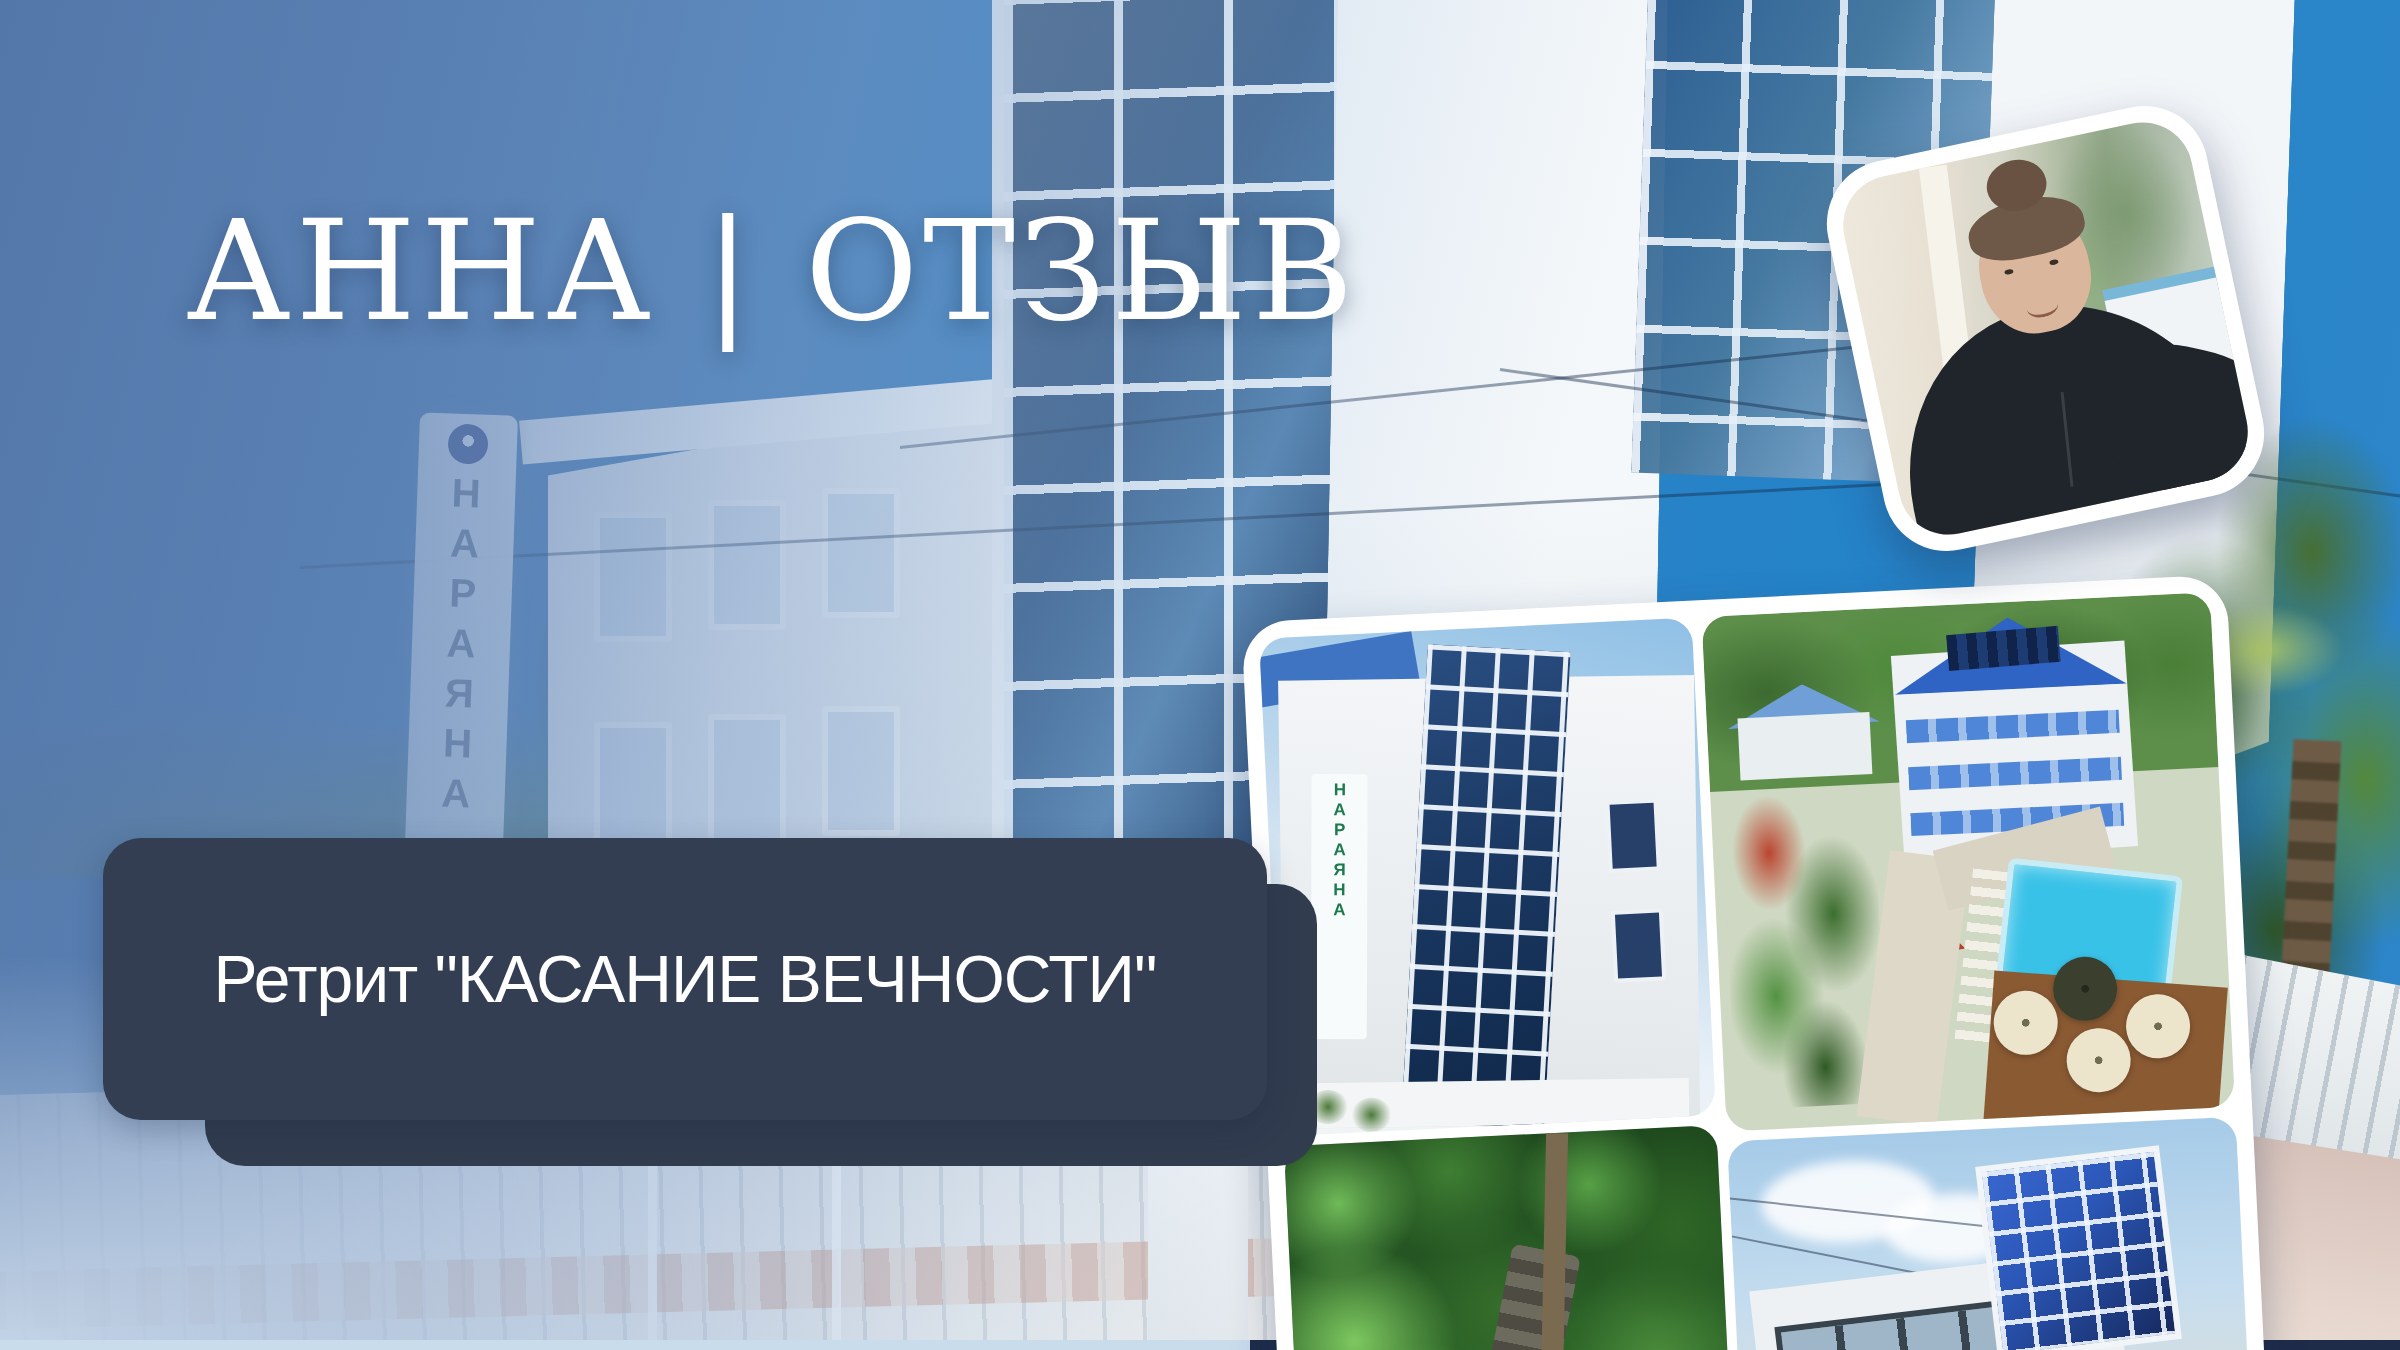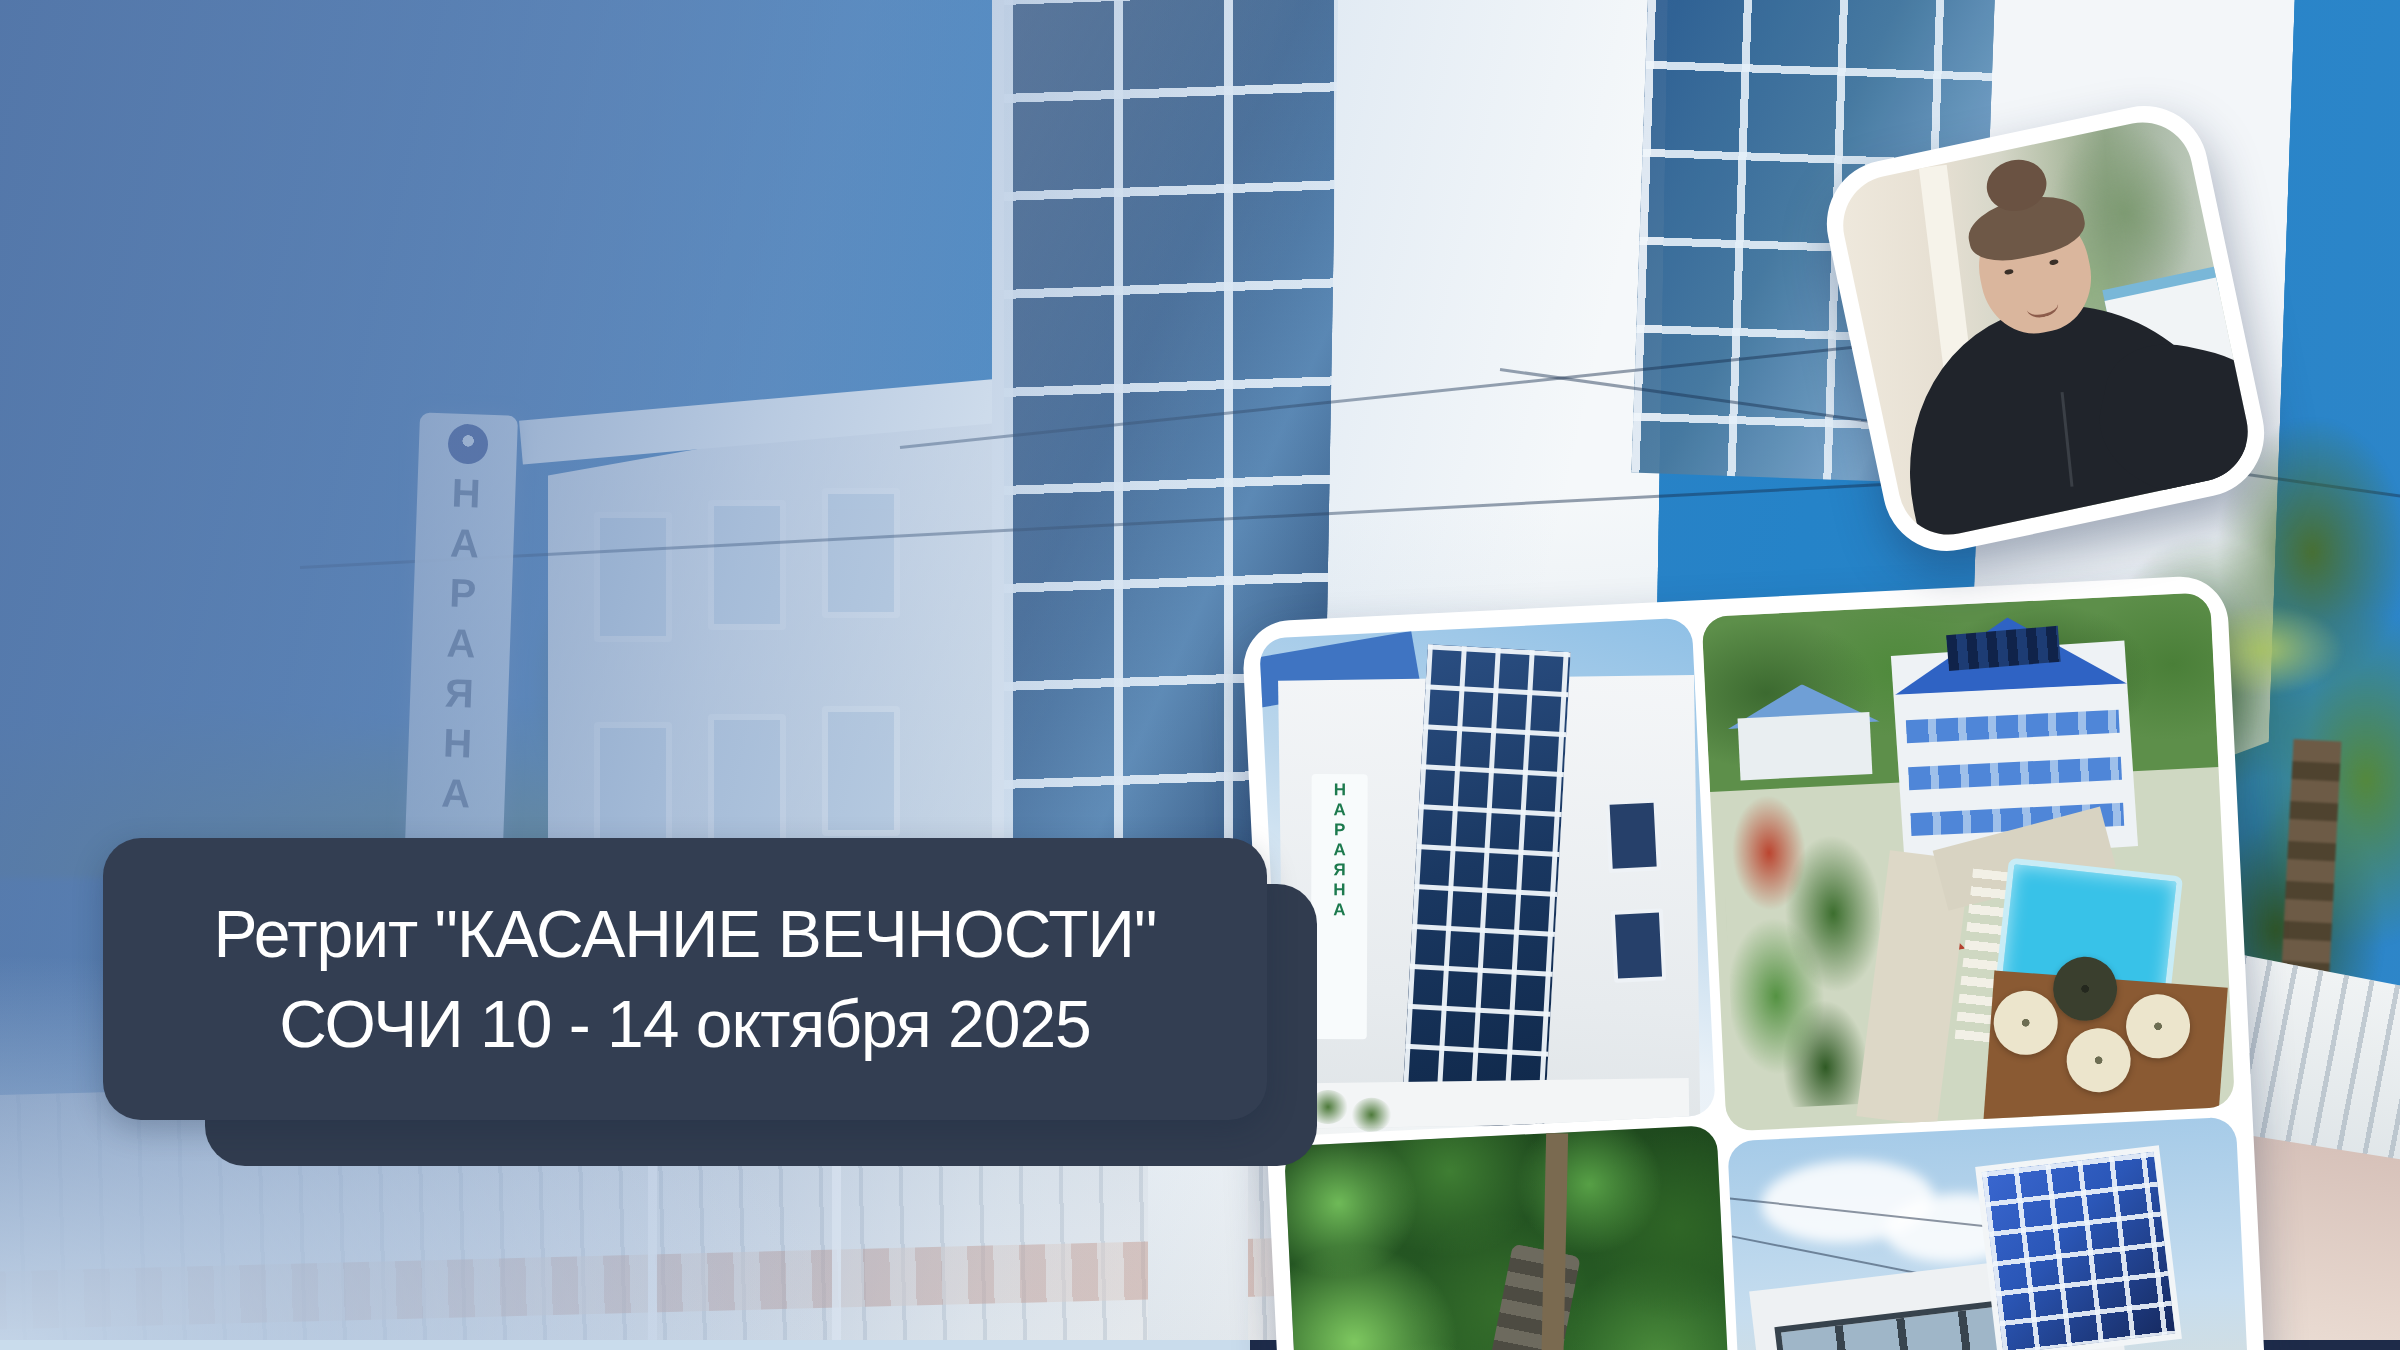--- a/index.html
+++ b/index.html
@@ -326,23 +326,23 @@
         <div class="t4-body"></div>
         <div class="t4-winband"></div>
         <div class="t4-cube"></div>
       </div>
     </div>
   </div>
 
   <div class="abs shadow-box"></div>
   <div class="abs info-box">
     <div class="info-line">Ретрит "КАСАНИЕ ВЕЧНОСТИ"</div>
-    <div class="info-line">СОЧИ 10 - 14 октября 2025</div>
-  </div>
-
+  </div>
+
+  <div class="abs title">АННА | ОТЗЫВ</div>
 
   <div class="abs portrait-card">
     <div class="portrait-photo">
       <div class="p-frame"></div>
       <div class="p-green"></div>
       <div class="p-house-roof"></div>
       <div class="p-house"></div>
       <div class="p-neck"></div>
       <div class="p-body"></div>
       <div class="p-arm"></div>

